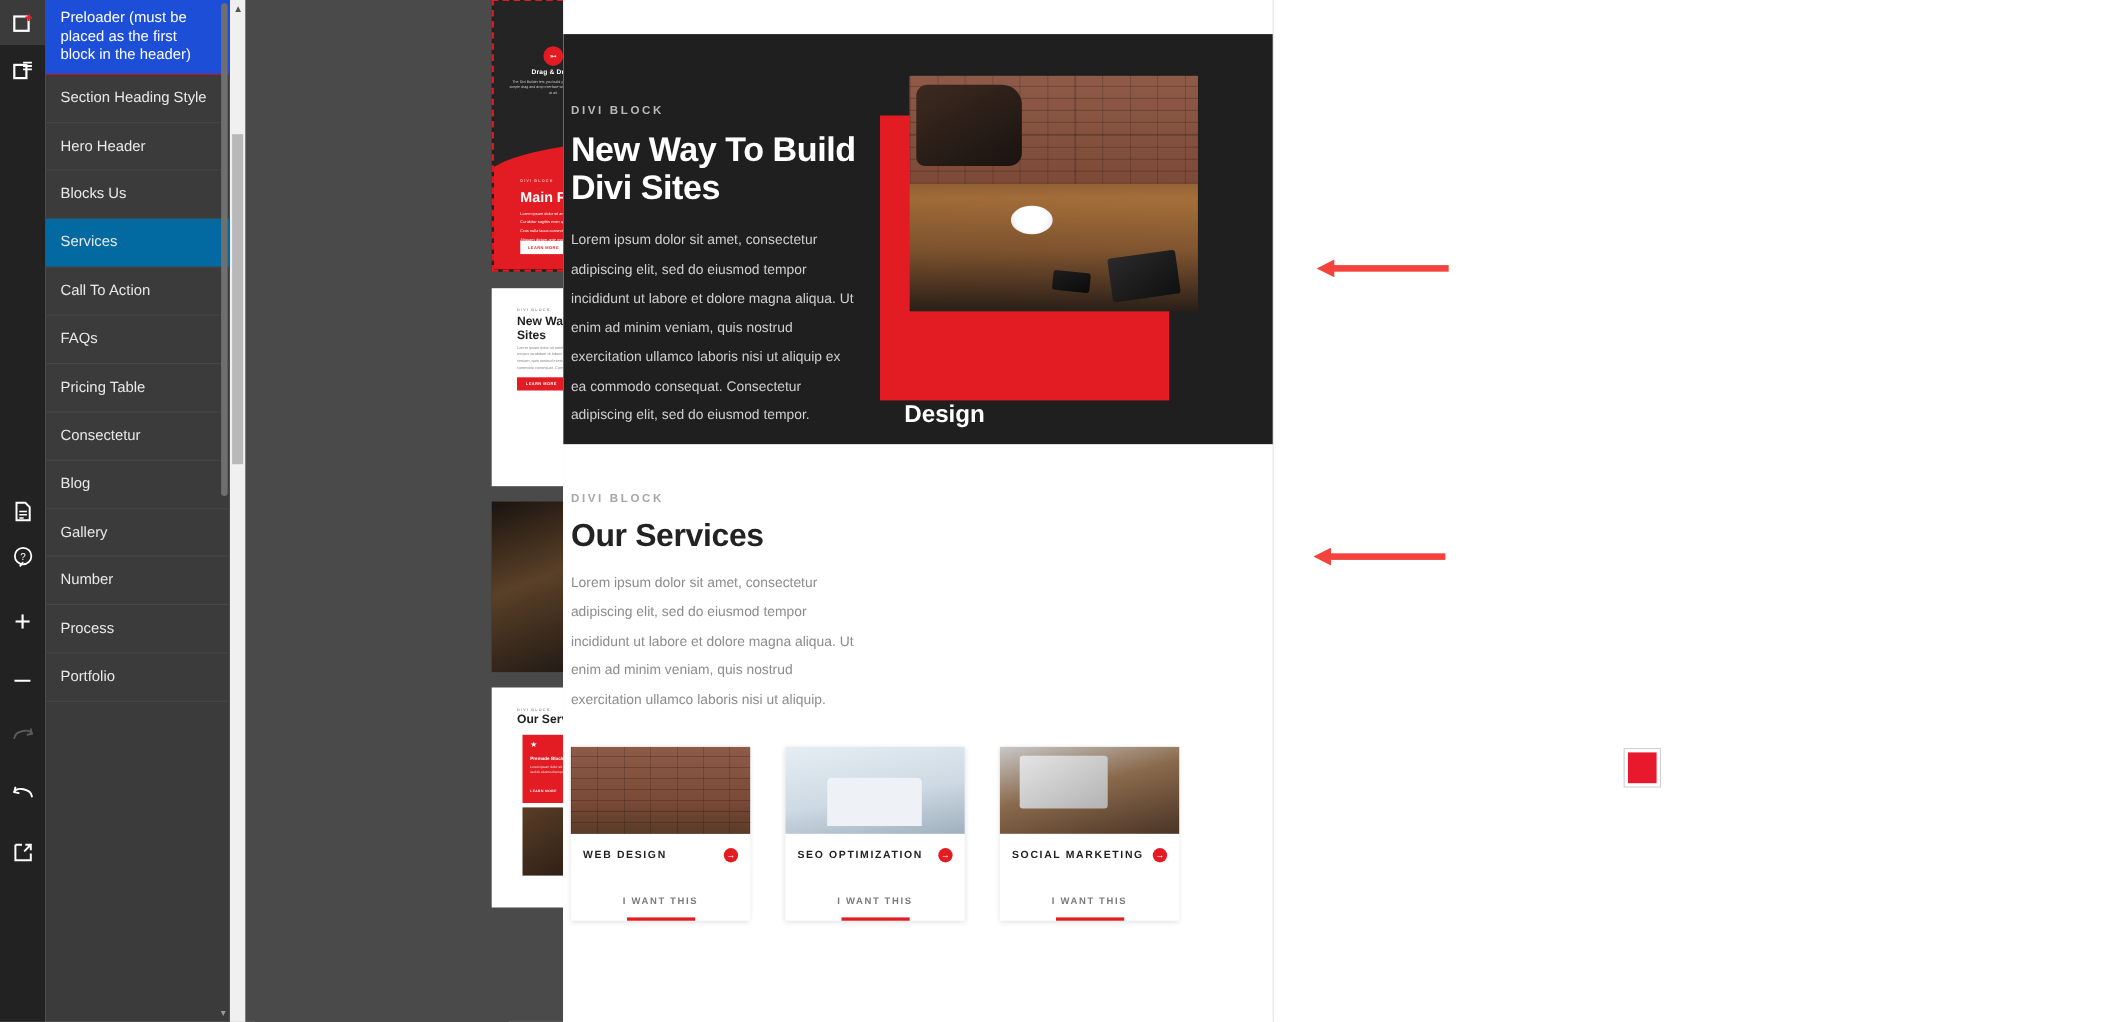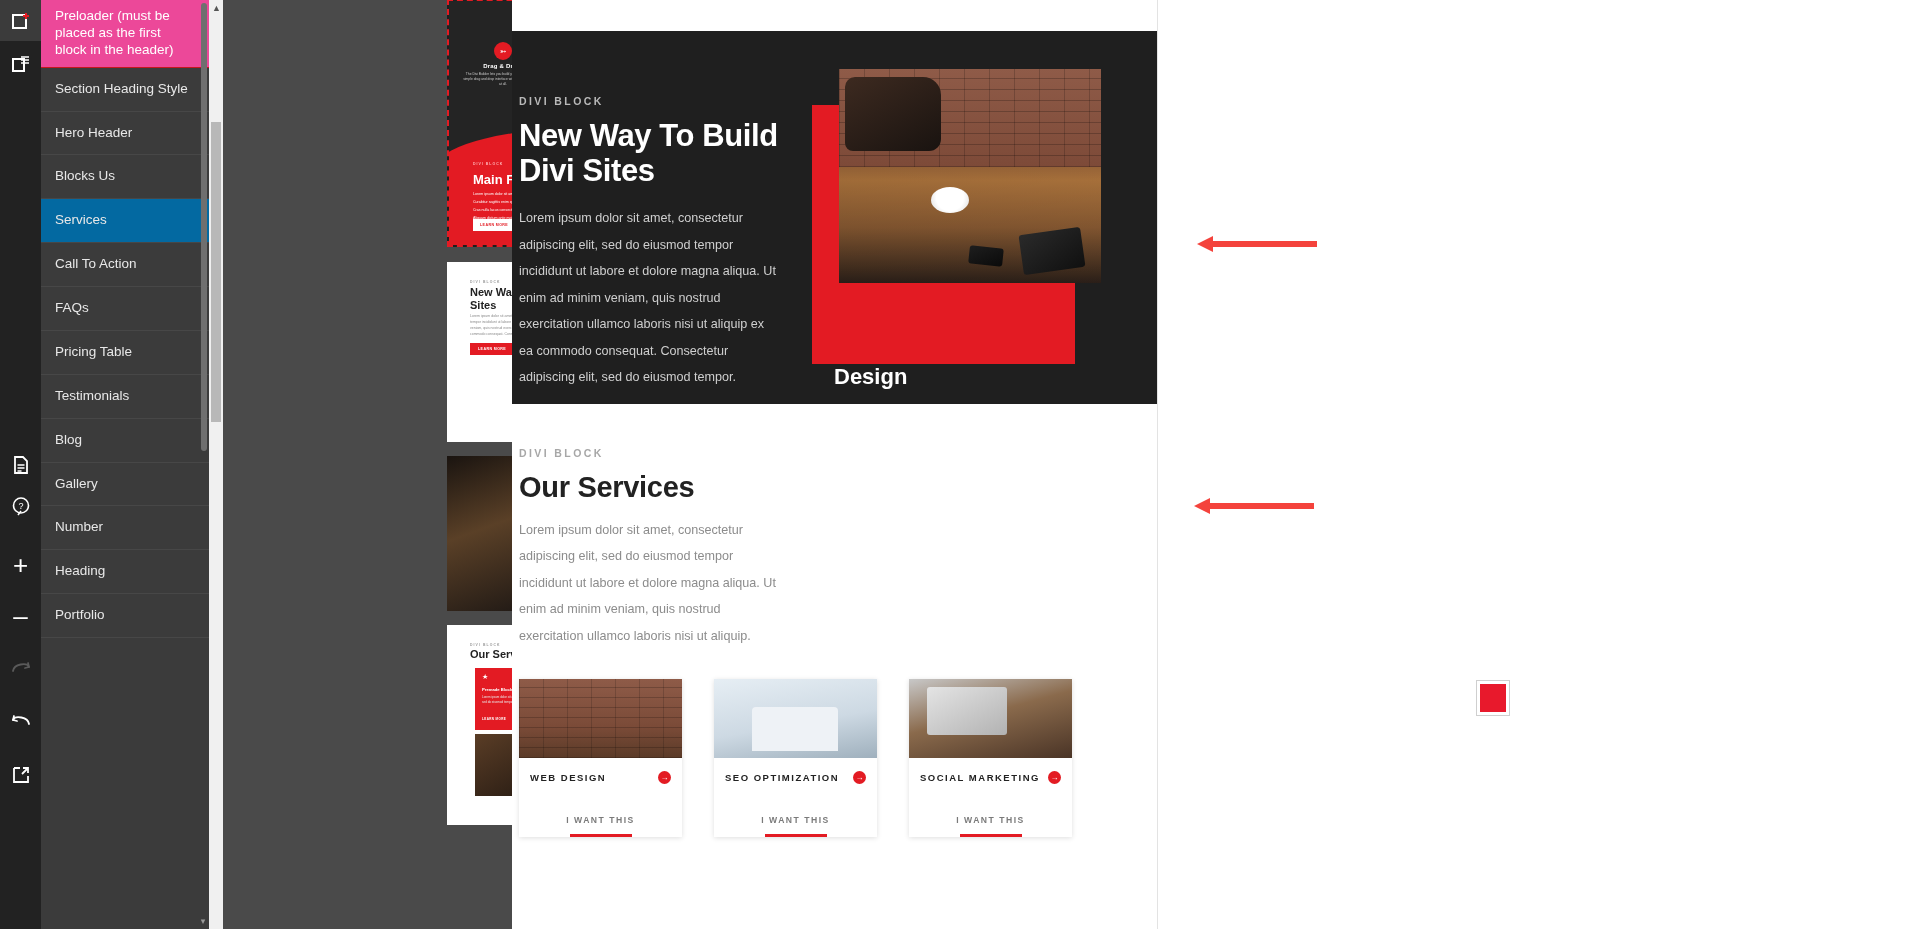--- a/index.html
+++ b/index.html
@@ -33,21 +33,21 @@
   .lib-panel {
     width: 168px; height: 929px; background: #3b3b3b; flex: 0 0 168px;
     position: relative; overflow: hidden;
   }
   .lib-item {
     padding: 13px 14px; color: #e8e8e8; font-size: 13.5px; line-height: 1.25;
     border-bottom: 1px solid #474747; cursor: pointer; min-height: 42px;
     display: flex; align-items: center;
   }
   .lib-item.alert {
-    background: #ec4899; color: #ffffff; padding: 8px 14px; min-height: 54px;
+    background: #1d4ed8; color: #ffffff; padding: 8px 14px; min-height: 54px;
     border-bottom: 1px solid #c4161c; align-items: flex-start;
   }
   .lib-item.selected { background: #0369a1; }
   .lib-scrollbar {
     position: absolute; right: 2px; top: 3px; width: 6px; height: 448px;
     background: #6f6f6f; border-radius: 3px; cursor: pointer;
   }
   .lib-scroll-track {
     position: absolute; right: 2px; top: 0; width: 6px; height: 929px; background: transparent;
   }
@@ -124,21 +124,21 @@
   .viewport { flex: 1 1 auto; height: 929px; background: #ffffff; position: relative; overflow: hidden; }
 
   .hero {
     position: absolute; left: 0; top: 31px; width: 645px; height: 373px;
     background: #1f1f1f; overflow: hidden;
   }
   .hero-left { position: absolute; left: 7px; top: 64px; width: 280px; }
   .eyebrow { color: #b9b9b9; font-size: 10.5px; letter-spacing: 2.4px; font-weight: bold; }
   .hero-h1 { color: #ffffff; font-size: 31px; line-height: 1.12; font-weight: bold; margin-top: 12px; letter-spacing: -.4px;}
   .hero-p { color: #cfcfcf; font-size: 12.6px; line-height: 2.1; margin-top: 17px; width: 258px;}
-  .hero-right { position: absolute; left: 300px; top: 38px; width: 263px; height: 345px; }
+  .hero-right { position: absolute; left: 288px; top: 38px; width: 263px; height: 345px; }
   .hero-red-block { position: absolute; left: 0; top: 36px; width: 263px; height: 259px; background: #e31b23; }
   .hero-photo {
     position: absolute; left: 27px; top: 0; width: 262px; height: 214px;
     background:
       linear-gradient(155deg, rgba(0,0,0,.15), rgba(0,0,0,.05)),
       linear-gradient(180deg,#8d5a42 0%,#7a4a35 30%,#b4793f 52%,#8a5b33 74%,#2c2019 100%);
   }
   .hero-photo .brick {
     position: absolute; left:0; top:0; right:0; height: 46%;
     background:
@@ -295,33 +295,33 @@
     <div class="lib-item">
       <span>Call To Action</span>
     </div>
     <div class="lib-item">
       <span>FAQs</span>
     </div>
     <div class="lib-item">
       <span>Pricing Table</span>
     </div>
     <div class="lib-item">
-      <span>Testimonials</span>
+      <span>Consectetur</span>
     </div>
     <div class="lib-item">
       <span>Blog</span>
     </div>
     <div class="lib-item">
       <span>Gallery</span>
     </div>
     <div class="lib-item">
       <span>Number</span>
     </div>
     <div class="lib-item">
-      <span>Heading</span>
+      <span>Process</span>
     </div>
     <div class="lib-item">
       <span>Portfolio</span>
     </div>
 
     <div class="lib-scroll-track"></div>
     <div class="lib-scrollbar"></div>
     <div class="lib-arrow-down">▾</div>
   </div>
 

